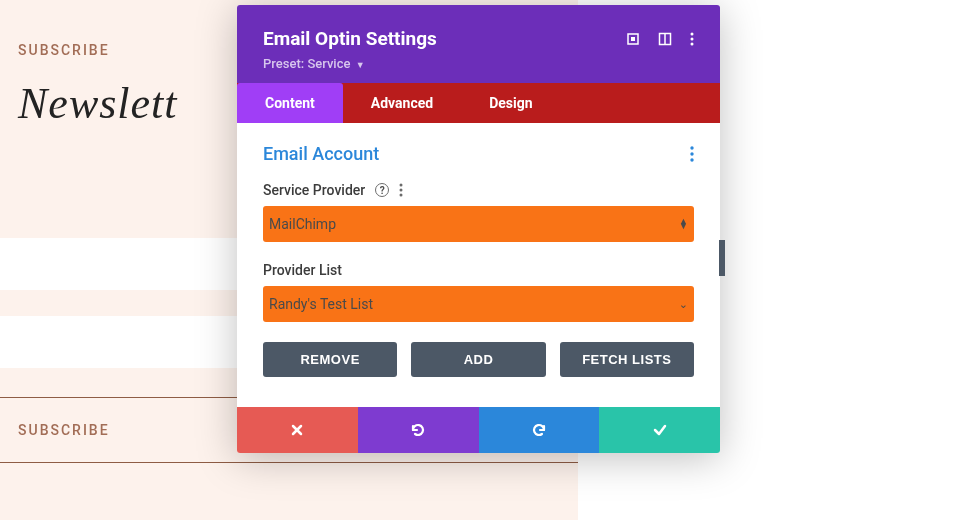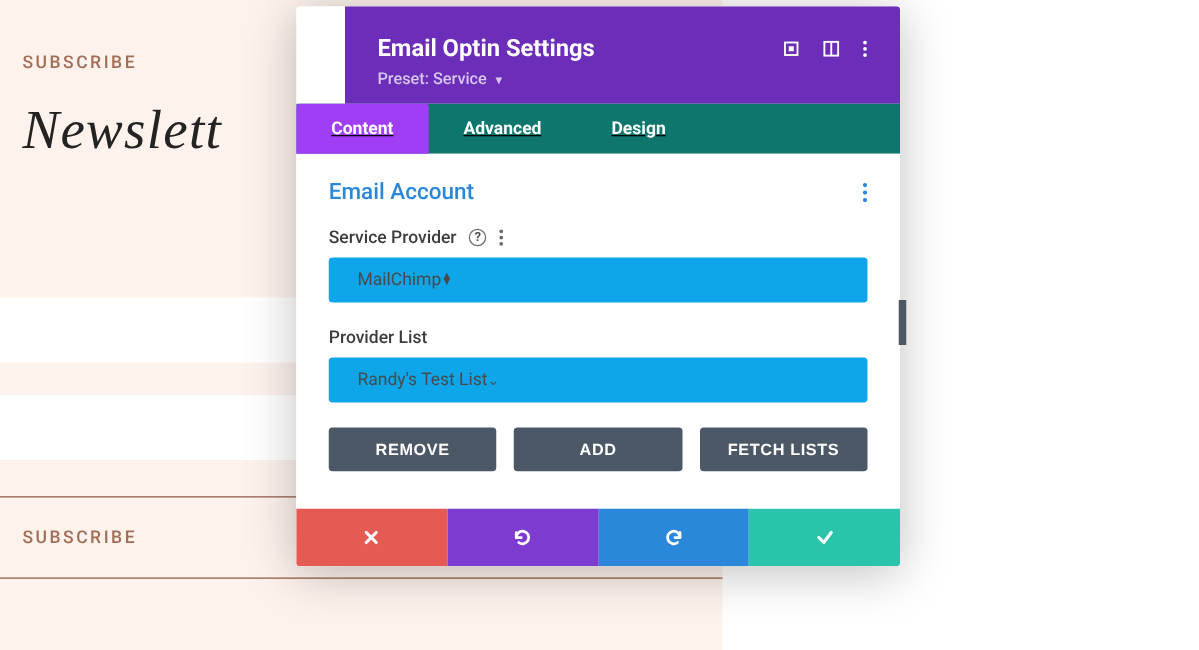--- a/index.html
+++ b/index.html
@@ -77,21 +77,20 @@
       width: 483px;
       background: #fff;
       box-shadow: 0 5px 40px rgba(0,0,0,0.25);
       border-radius: 3px;
       overflow: hidden;
     }
     .modal-header {
       background: #6c2eb9;
       color: #fff;
       padding: 22px 26px 12px 26px;
-      margin-left: 39px;
     }
     .modal-title-row {
       display: flex;
       align-items: center;
       justify-content: space-between;
     }
     .modal-title {
       font-size: 19px;
       font-weight: 700;
     }
@@ -103,23 +102,22 @@
     .modal-icons span { cursor: pointer; display:inline-flex; }
     .preset {
       font-size: 13px;
       margin-top: 6px;
       color: #d7c6ed;
       font-weight: 500;
     }
     .preset .caret { font-size: 9px; margin-left: 2px; }
 
     .tabs {
-      background: #0f766e;
-      display: flex;
-      text-decoration: underline;
+      background: #b91c1c;
+      display: flex;
     }
     .tab {
       padding: 12px 28px;
       color: #fff;
       font-size: 14px;
       font-weight: 700;
       cursor: pointer;
     }
     .tab.active {
       background: #a03ef6;
@@ -159,28 +157,28 @@
       font-size: 10px;
       font-weight: 700;
       display: inline-flex;
       align-items: center; justify-content: center;
       color: #4d4d4d;
     }
     .label-dots { color: #6b6b6b; cursor: pointer; font-size: 16px; line-height:1; }
 
     .select-box {
       width: 100%;
-      background: #0ea5e9;
+      background: #f97316;
       border: none;
       border-radius: 3px;
-      padding: 10px 23px;
+      padding: 10px 6px;
       font-size: 14px;
       color: #4a4a4a;
       display: flex;
-      justify-content: flex-start;
+      justify-content: space-between;
       align-items: center;
       margin-bottom: 20px;
       cursor: pointer;
     }
     .sort-arrows {
       display: inline-flex;
       flex-direction: column;
       line-height: 5px;
       font-size: 9px;
       color: #4a4a4a;

